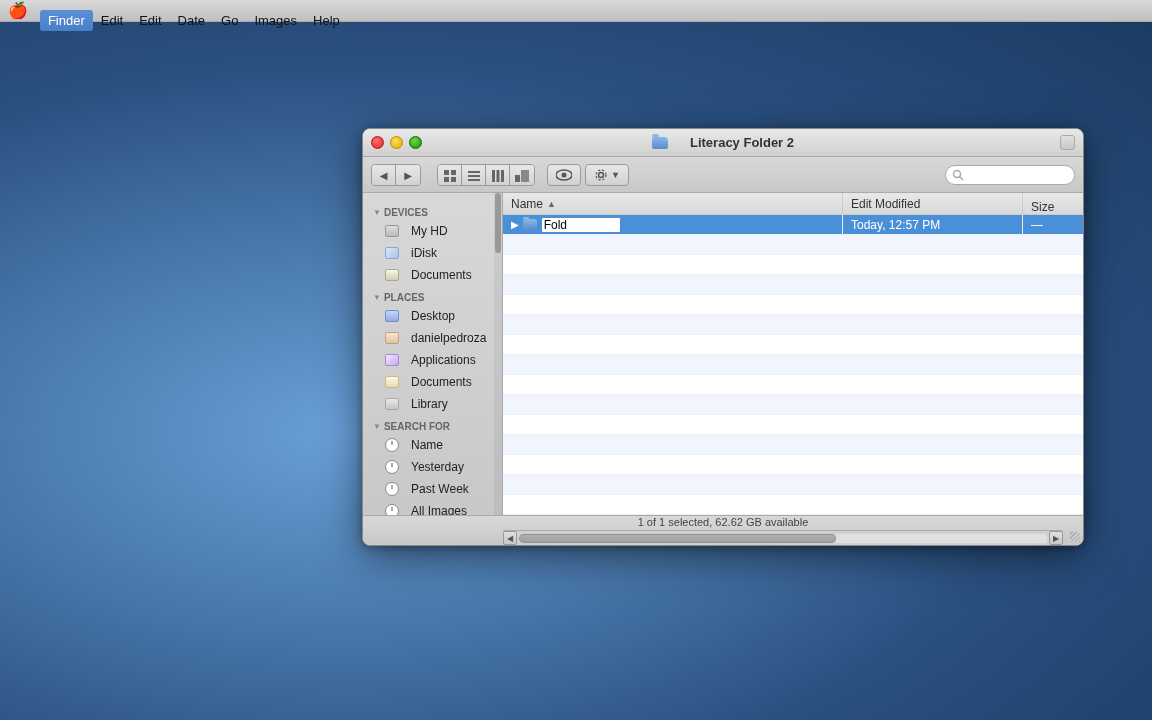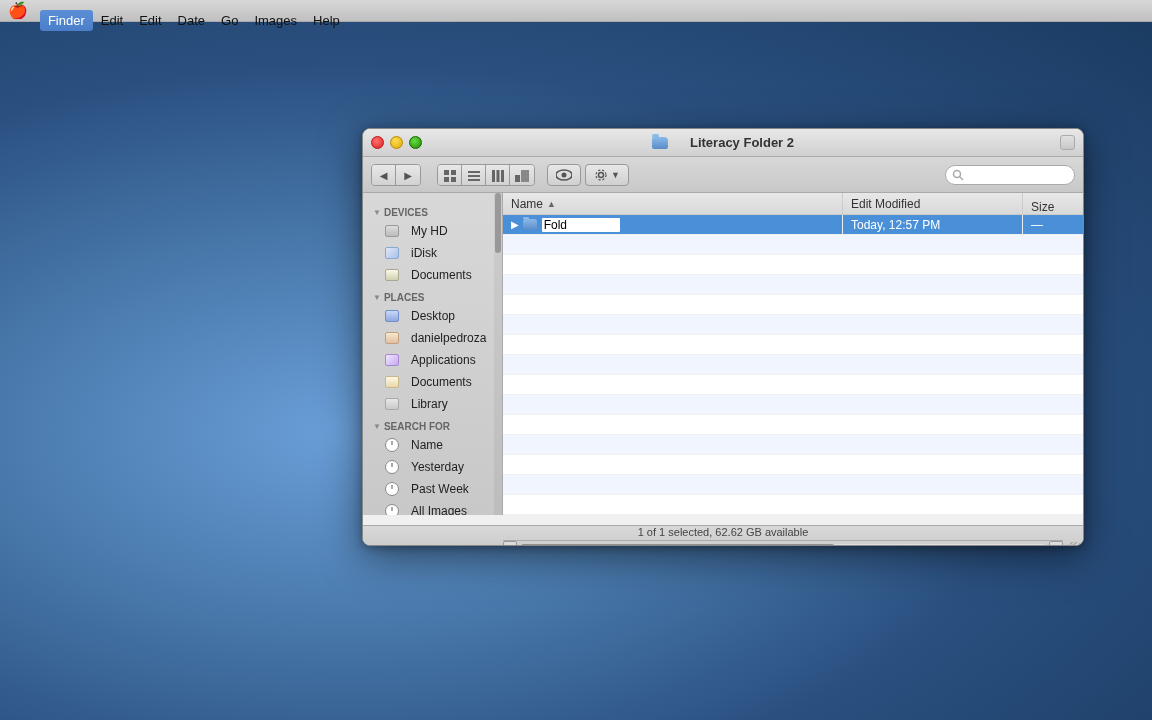--- a/index.html
+++ b/index.html
@@ -403,21 +403,20 @@
     .bottom-bar {
       height: 30px;
       background: linear-gradient(to bottom, #d8d8d8, #c8c8c8);
       border-top: 1px solid #aaa;
       display: flex;
       align-items: center;
       justify-content: center;
       font-size: 11px;
       color: #333;
       position: relative;
-      margin-top: 10px;
     }
     .scrollbar-h {
       position: absolute;
       bottom: 0; left: 140px; right: 20px;
       height: 15px;
       background: #d0d0d0;
       border-top: 1px solid #aaa;
       display: flex;
       align-items: center;
     }

